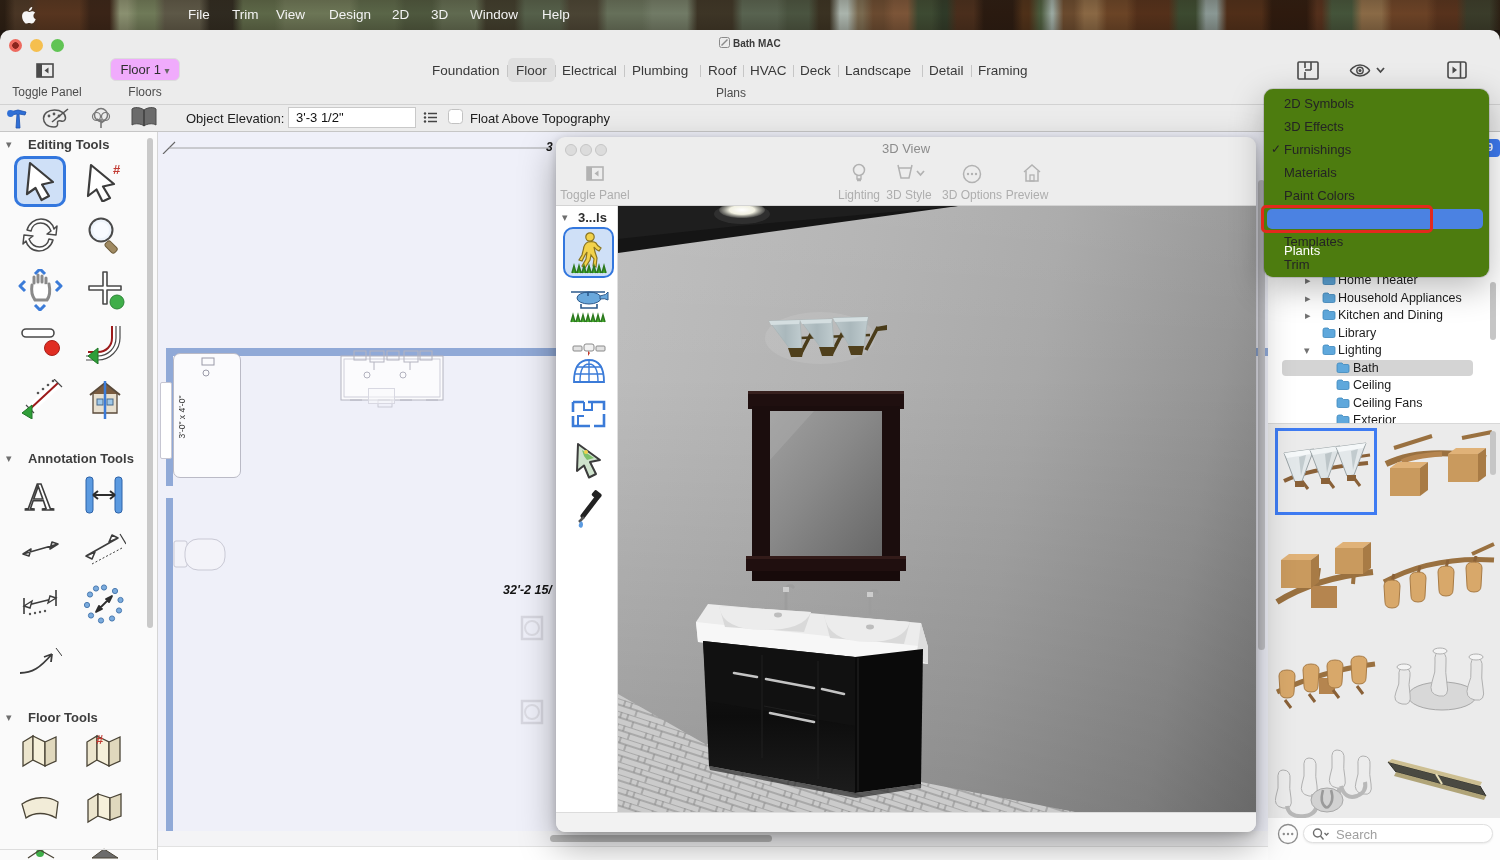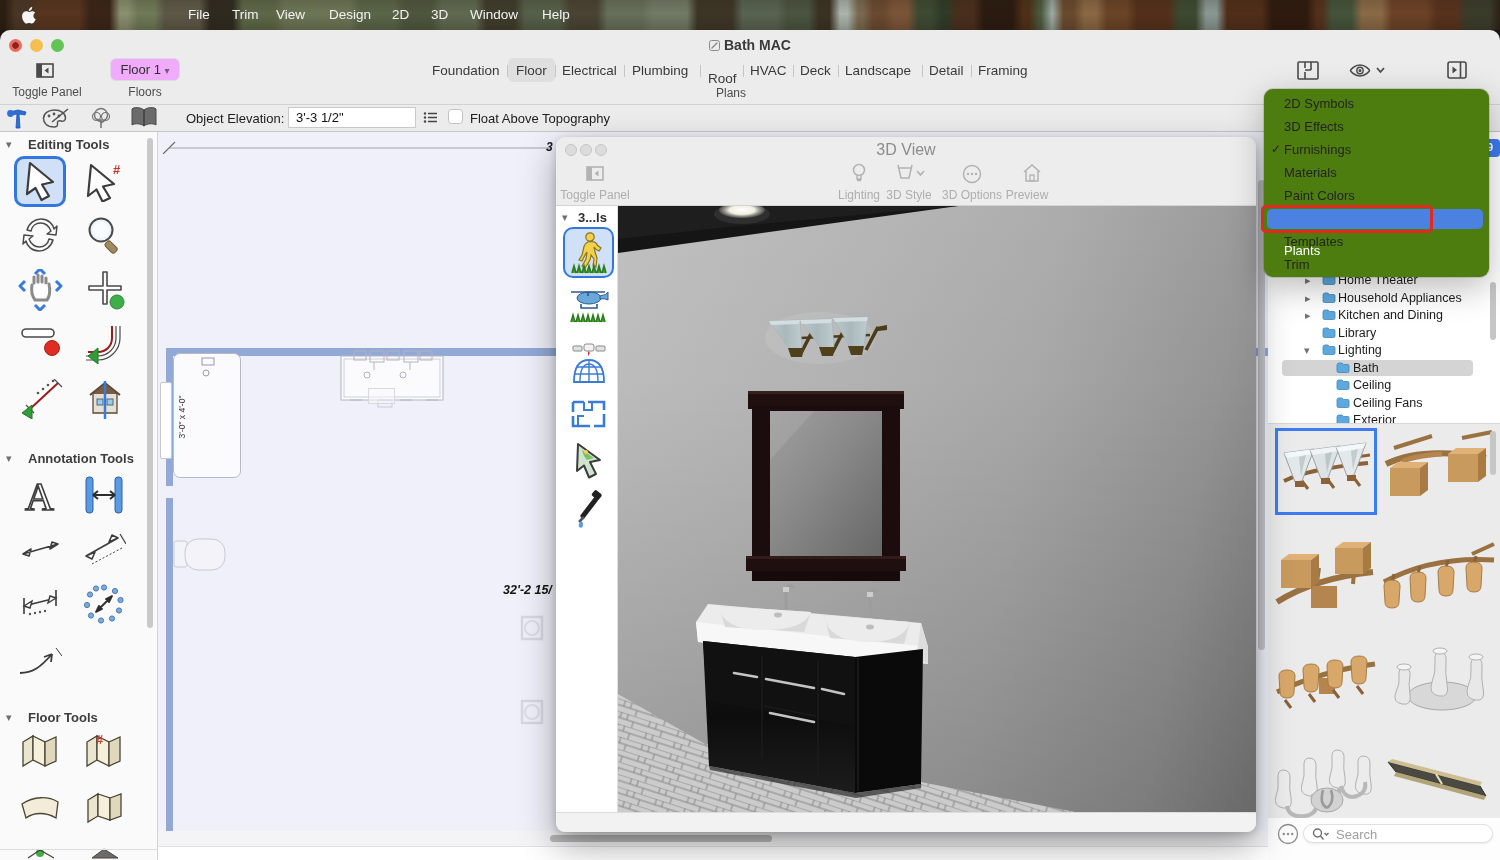--- a/index.html
+++ b/index.html
@@ -110,21 +110,21 @@
 }
 #menubar:after { content:""; position:absolute; inset:0;
   background:linear-gradient(to bottom, rgba(45,35,24,.18), rgba(0,0,0,0) 45%, rgba(28,20,13,.22)); }
 .mitem { position:absolute; top:0; height:30px; line-height:29px; color:#f3f3f3; font-size:13.5px; z-index:3; }
 
 
 #win { position:absolute; left:0; top:30px; width:1500px; height:830px;
   background:#ececec; border-radius:10px 10px 0 0; }
 .tl { position:absolute; border-radius:50%; width:13px; height:13px; }
 #title { position:absolute; top:7px; left:0; width:1500px; text-align:center;
-  font-size:14px; font-weight:bold; color:#3a3a3a; }
+  font-size:10px; font-weight:bold; color:#3a3a3a; }
 .toollabel { position:absolute; font-size:12px; color:#4c4c4c; }
 .graylabel { position:absolute; font-size:12px; color:#aeaeae; }
 .tab { position:absolute; top:59px; height:24px; line-height:24px; font-size:13.5px; color:#393939;text-align:center; }
 .tabsep { position:absolute; top:65px; width:1px; height:12px; background:#c6c6c6; }
 #divider1 { position:absolute; left:0; top:74px; width:1500px; height:1px; background:#d2d2d2; }
 #divider2 { position:absolute; left:0; top:101px; width:1500px; height:1px; background:#c6c6c6; }
 
 
 #sidebar { position:absolute; left:0; top:132px; width:158px; height:728px; background:#fafafa; }
 #sidebar .hdr { position:absolute; font-size:13px; font-weight:bold; color:#3d3d3d; }
@@ -201,21 +201,21 @@
     <div class="toollabel" style="left:2px; top:55px; width:90px; text-align:center;">Toggle Panel</div>
 
     <div class="abs" style="left:110px; top:28px; width:70px; height:23px; background:#f0abfc; border:1px solid #dcdcdc; border-radius:6px; font-size:13px; color:#2f2f2f; line-height:21px; text-align:center;">Floor 1 <span style="font-size:10px;color:#666">▾</span></div>
     <div class="toollabel" style="left:100px; top:55px; width:90px; text-align:center;">Floors</div>
 
     <div class="abs" style="left:508px; top:28px; width:47px; height:24px; background:#dfdfdf; border-radius:5px;"></div>
     <div class="tab" style="left:432px; top:29px;">Foundation</div>
     <div class="tab" style="left:516px; top:29px;">Floor</div>
     <div class="tab" style="left:562px; top:29px;">Electrical</div>
     <div class="tab" style="left:632px; top:29px;">Plumbing</div>
-    <div class="tab" style="left:708px; top:29px;margin-top:8px;">Roof</div>
+    <div class="tab" style="left:708px; top:29px;">Roof</div>
     <div class="tab" style="left:750px; top:29px;">HVAC</div>
     <div class="tab" style="left:800px; top:29px;">Deck</div>
     <div class="tab" style="left:845px; top:29px;">Landscape</div>
     <div class="tab" style="left:929px; top:29px;">Detail</div>
     <div class="tab" style="left:978px; top:29px;">Framing</div>
     <div class="tabsep" style="left:507px; top:35px;"></div>
     <div class="tabsep" style="left:555px; top:35px;"></div>
     <div class="tabsep" style="left:624px; top:35px;"></div>
     <div class="tabsep" style="left:700px; top:35px;"></div>
     <div class="tabsep" style="left:743px; top:35px;"></div>
@@ -688,21 +688,21 @@
         <path d="M12.5 5 L14.5 7 L16.5 5" fill="none" stroke="#6e6e6e" stroke-width="1.4"></path>
       </svg>
       <div class="abs" style="left:32px; top:2px; font-size:13px; color:#9f9f9f;">Search</div>
     </div>
   </div>
 
   <div id="w3d">
     <div class="dot" style="left:9px; top:7px;"></div>
     <div class="dot" style="left:24px; top:7px;"></div>
     <div class="dot" style="left:39px; top:7px;"></div>
-    <div class="abs" style="left:0; top:4px; width:700px; text-align:center; font-size:16px; color:#8c8c8c;">3D View</div>
+    <div class="abs" style="left:0; top:4px; width:700px; text-align:center; font-size:13px; color:#8c8c8c;">3D View</div>
 
     <svg class="abs" style="left:30px;top:29px" width="18" height="15" viewBox="0 0 18 15">
       <rect x="1" y="1" width="16" height="13" fill="none" stroke="#b2b2b2" stroke-width="1.6"></rect>
       <rect x="1" y="1" width="5" height="13" fill="#b2b2b2"></rect>
       <path d="M12.5 4.5 L8.5 7.5 L12.5 10.5 Z" fill="#b2b2b2"></path>
     </svg>
     <div class="graylabel" style="left:-6px; top:51px; width:90px; text-align:center;">Toggle Panel</div>
 
     <svg class="abs" style="left:295px;top:26px" width="16" height="21" viewBox="0 0 16 21">
       <circle cx="8" cy="7" r="5.5" fill="none" stroke="#b2b2b2" stroke-width="1.5"></circle>

